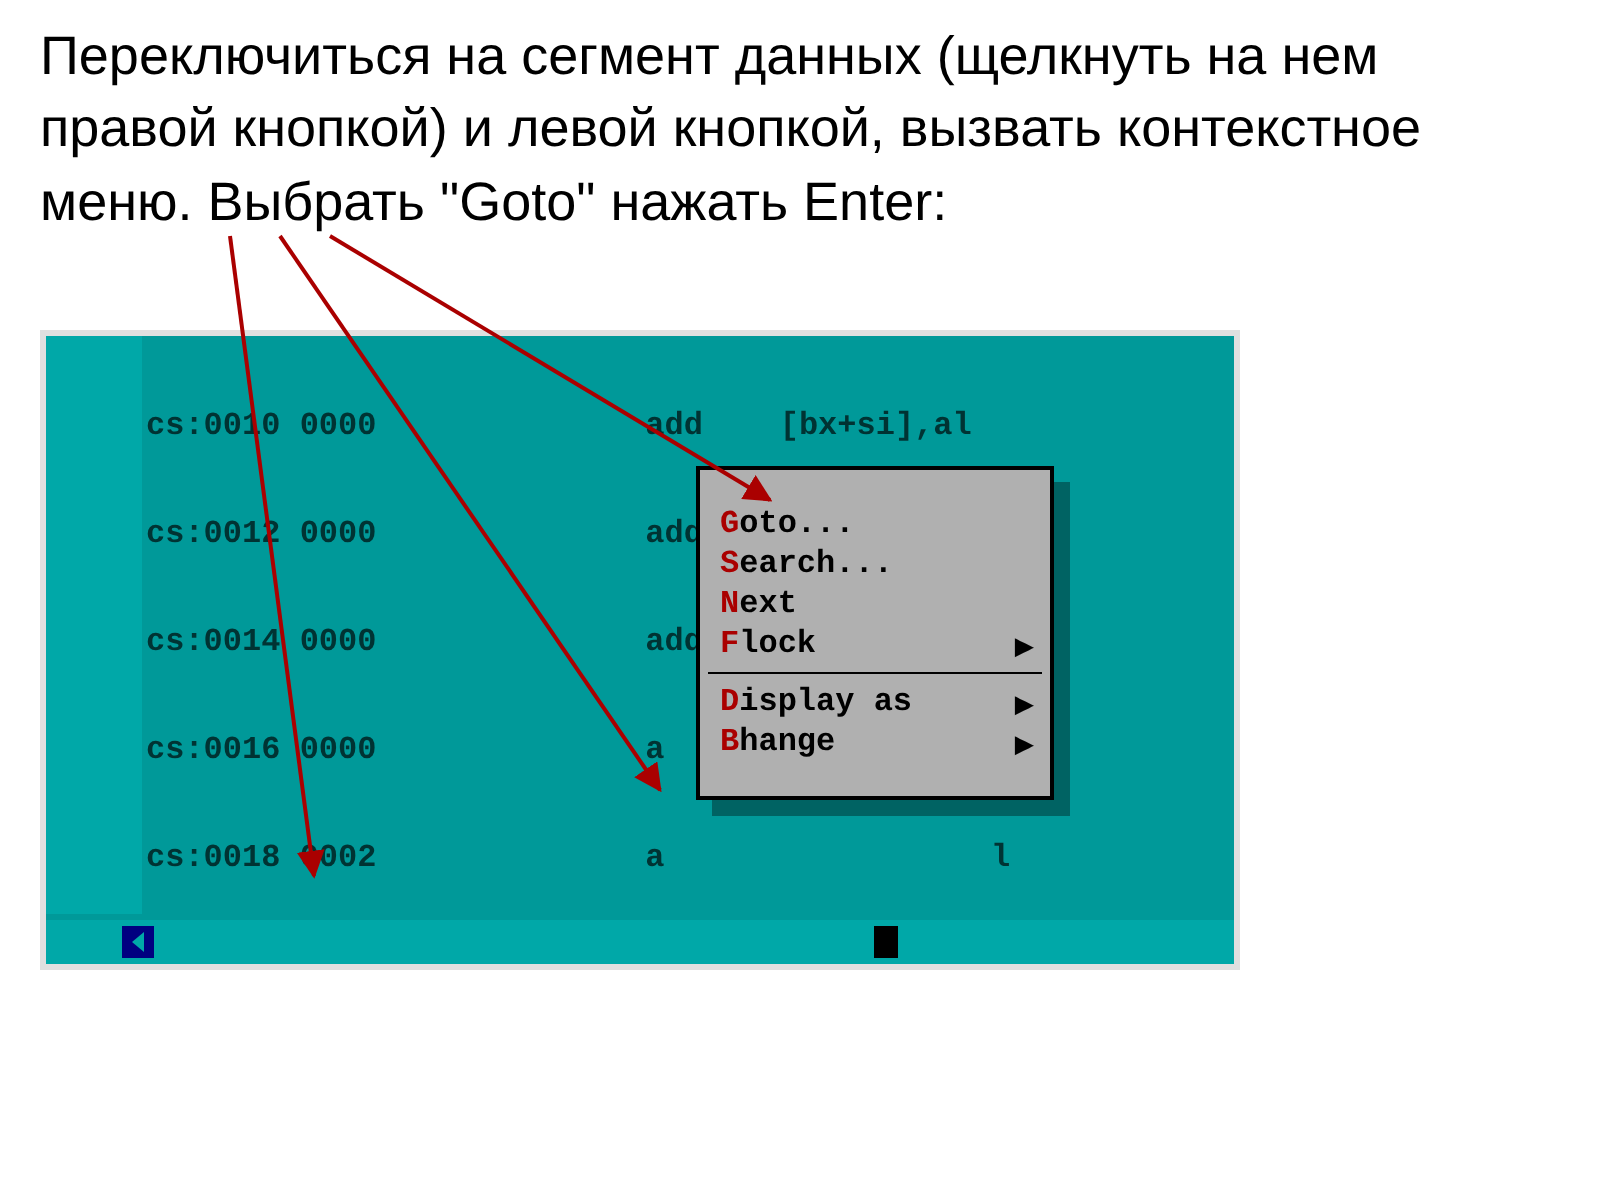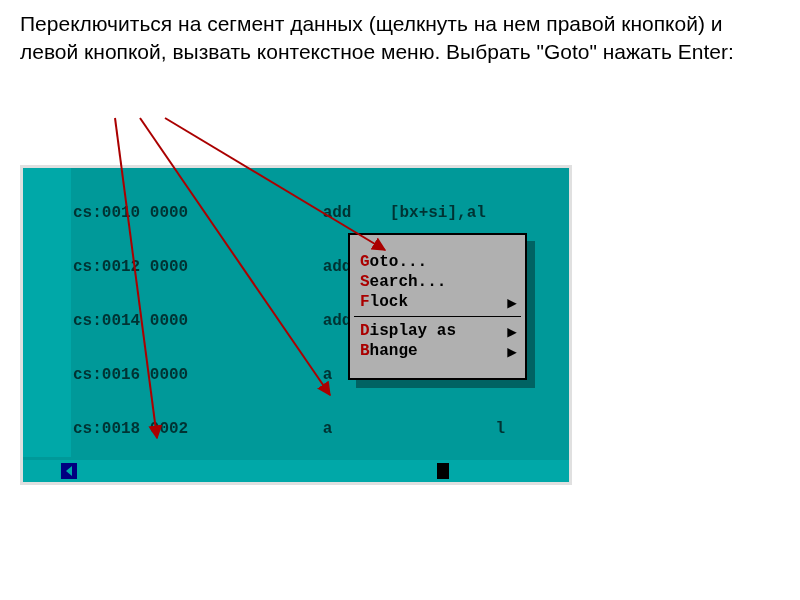--- a/index.html
+++ b/index.html
@@ -10,29 +10,29 @@
     background: #fff;
     font-family: Arial, sans-serif;
     position: relative;
     overflow: hidden;
   }
   .instruction {
     position: absolute;
     top: 10px;
     left: 20px;
     right: 30px;
-    font-size: 21px;
+    font-size: 27px;
     line-height: 1.35;
     color: #000;
   }
   .term-wrap {
     position: absolute;
     top: 165px;
     left: 20px;
-    width: 552px;
+    width: 600px;
     height: 320px;
     background: #e0e0e0;
   }
   .term-inner {
     position: absolute;
     top: 3px; left: 3px; right: 3px; bottom: 3px;
     background: #009999;
     overflow: hidden;
   }
   .gutter {
@@ -115,20 +115,21 @@
       
       
       
       
       
     </div>
 
     <div class="ctx">
       <div class="ctx-item"><span class="hot">G</span><span>oto...</span></div>
       <div class="ctx-item"><span class="hot">S</span><span>earch...</span></div>
+      <div class="ctx-item"><span class="hot">N</span><span>ext</span></div>
       <div class="ctx-item"><span class="hot">F</span><span>lock</span><span class="arrow">▶</span></div>
       <div class="ctx-sep"></div>
       <div class="ctx-item"><span class="hot">D</span><span>isplay as</span><span class="arrow">▶</span></div>
       <div class="ctx-item"><span class="hot">B</span><span>hange</span><span class="arrow">▶</span></div>
     </div>
 
     <div class="scroll-strip">
       <div class="scroll-thumb-l"></div>
       <div class="scroll-thumb-r"></div>
       <div class="scroll-box"></div>

